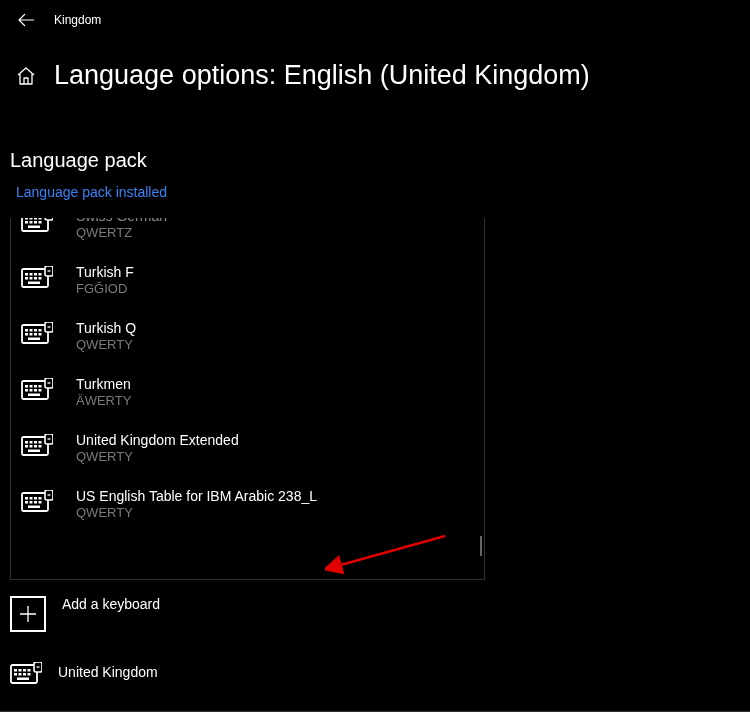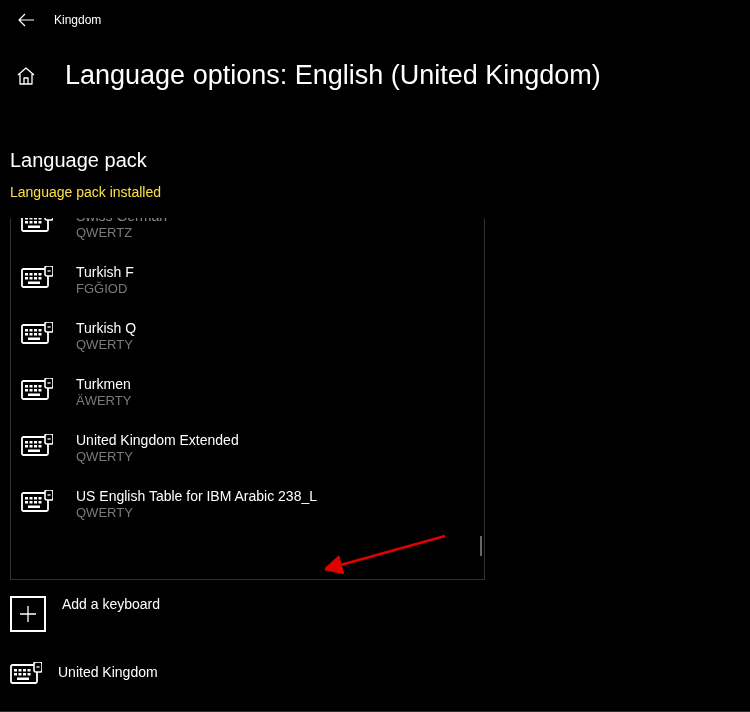--- a/index.html
+++ b/index.html
@@ -43,31 +43,30 @@
     .home-icon {
       width: 20px;
       height: 20px;
       display: flex;
       align-items: center;
       justify-content: center;
     }
     .page-title {
       font-size: 27px;
       font-weight: 400;
-      margin-left: 11px;
     }
     .section-header {
       font-size: 20px;
       font-weight: 400;
       padding: 48px 10px 10px 10px;
     }
     .section-status {
       font-size: 14px;
-      padding: 2px 10px 12px 10px;
-      color: #fde047;
+      padding: 2px 10px 12px 16px;
+      color: #3b82f6;
     }
     .keyboard-list {
       margin: 6px 0 0 10px;
       border: 1px solid #303030;
       border-top: none;
       width: 475px;
       height: 362px;
       overflow: hidden;
       position: relative;
     }

